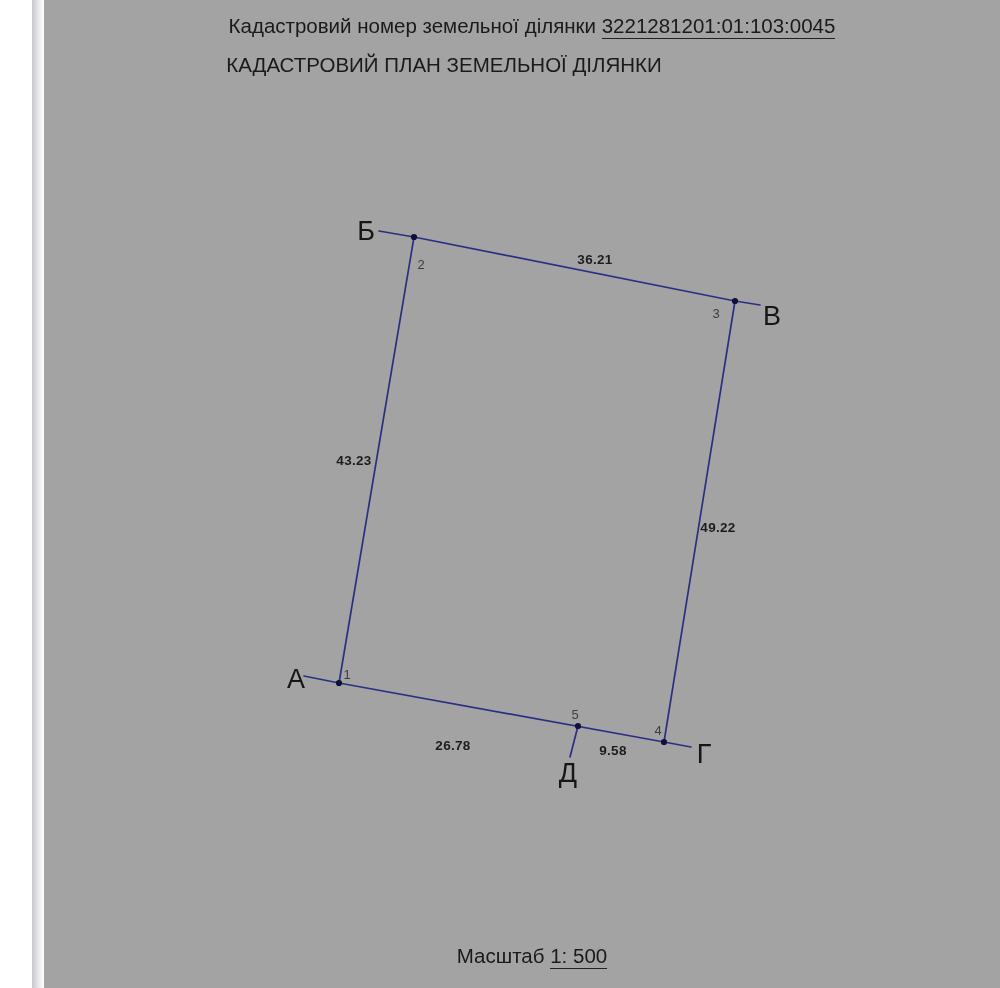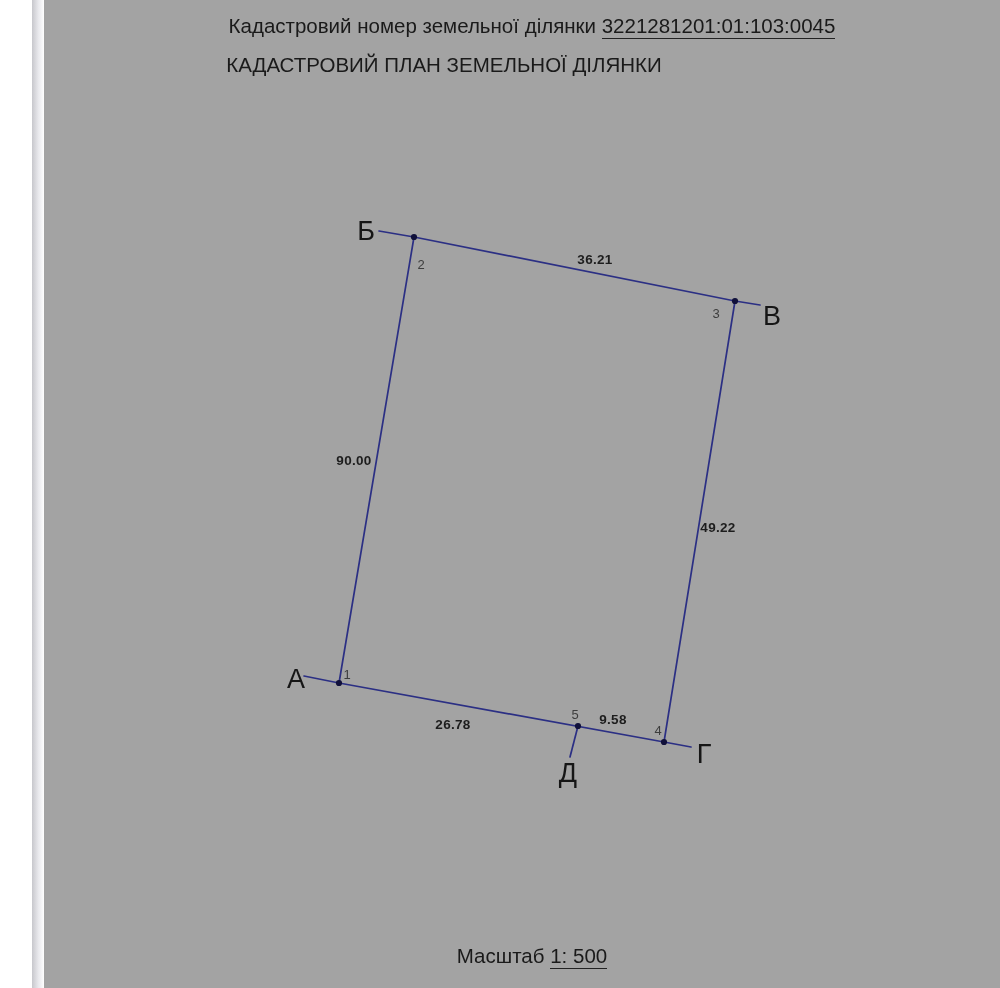--- a/index.html
+++ b/index.html
@@ -134,20 +134,20 @@
       <span class="plan-label vertex-letter" style="left: 672px; top: 754px;">Г</span>
       <span class="plan-label vertex-letter" style="left: 536px; top: 773px;">Д</span>
       <span class="plan-label vertex-letter" style="left: 264px; top: 679px;">А</span>
       <span class="plan-label point-number" style="left: 315px; top: 674px;">1</span>
       <span class="plan-label point-number" style="left: 389px; top: 264px;">2</span>
       <span class="plan-label point-number" style="left: 684px; top: 313px;">3</span>
       <span class="plan-label point-number" style="left: 626px; top: 730px;">4</span>
       <span class="plan-label point-number" style="left: 543px; top: 714px;">5</span>
       <span class="plan-label side-length" style="left: 563px; top: 260px;">36.21</span>
       <span class="plan-label side-length" style="left: 686px; top: 528px;">49.22</span>
-      <span class="plan-label side-length" style="left: 581px; top: 720px;">9.58</span>
-      <span class="plan-label side-length" style="left: 421px; top: 725px;">26.78</span>
-      <span class="plan-label side-length" style="left: 322px; top: 461px;">90.00</span>
+      <span class="plan-label side-length" style="left: 581px; top: 751px;">9.58</span>
+      <span class="plan-label side-length" style="left: 421px; top: 746px;">26.78</span>
+      <span class="plan-label side-length" style="left: 322px; top: 461px;">43.23</span>
     </div>
 
   <div class="footer-line"><span>Масштаб</span> <span class="u">1: 500</span></div>
 
 </div>
 
 </body></html>

